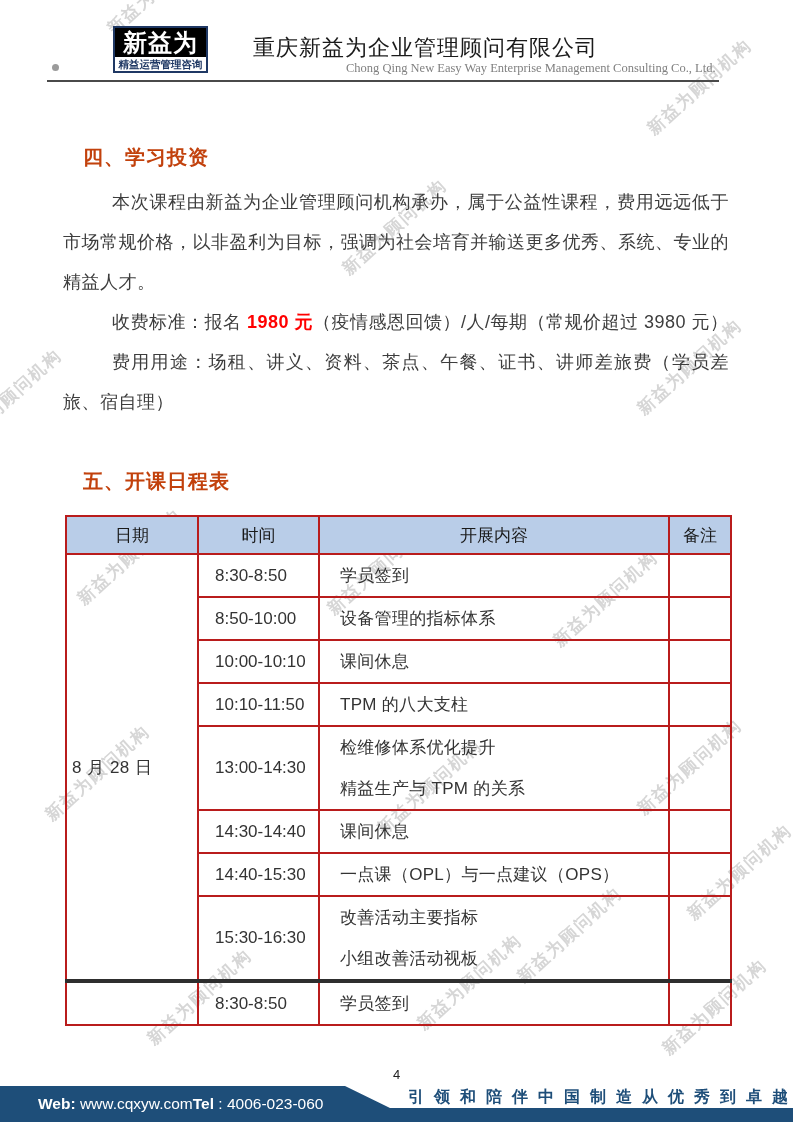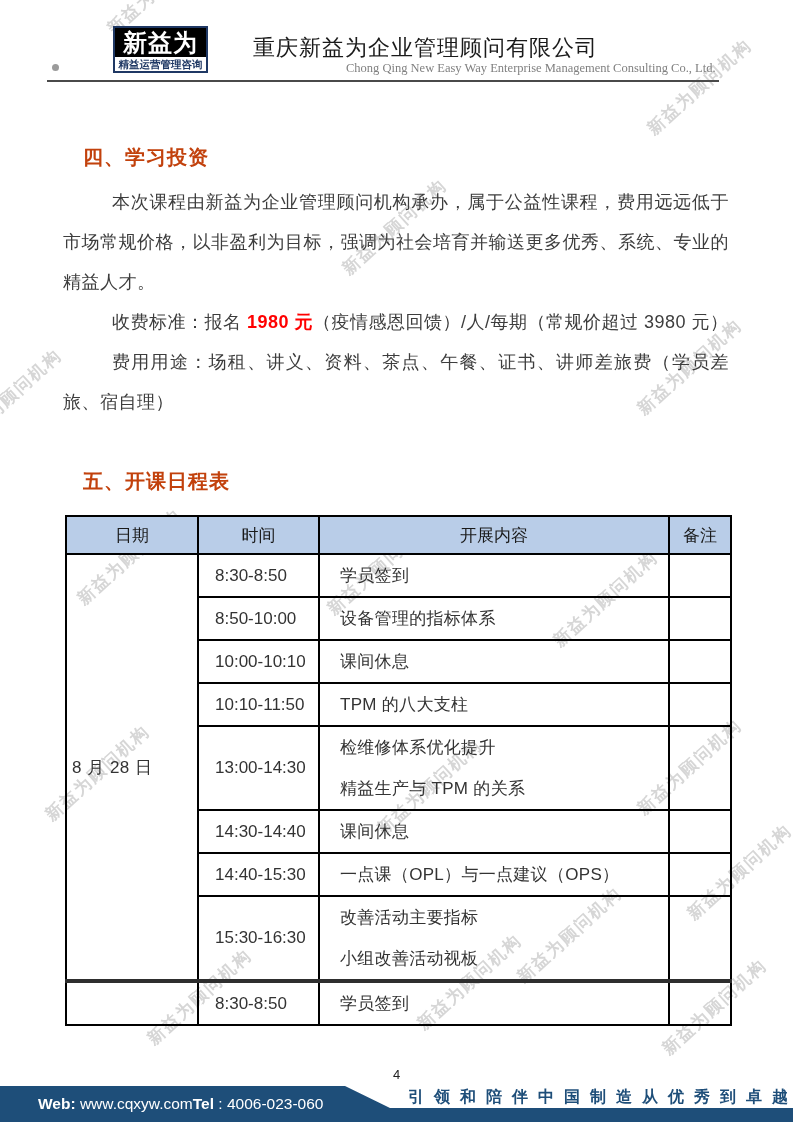--- a/index.html
+++ b/index.html
@@ -29,21 +29,21 @@
   .paras{position:absolute;left:63px;top:182px;width:666px;}
   .paras p{
     margin:0;font-size:18px;letter-spacing:0.5px;line-height:40px;
     text-align:justify;text-indent:49px;color:#3d3d3d;
   }
   .price{color:#ff0000;font-weight:bold;}
   
   .sched{position:absolute;left:65px;top:515px;}
   table{border-collapse:collapse;table-layout:fixed;width:665px;border:2.5px solid #2e2e2e;}
   col.c-date{width:132px;} col.c-time{width:121px;} col.c-content{width:350px;} col.c-note{width:62px;}
-  th,td{border:2px solid #000000;padding:0;font-weight:normal;}
+  th,td{border:2px solid #b91c1c;padding:0;font-weight:normal;}
   tr.hdr{height:38px;}
   tr.hdr th{background:#b9cde8;font-size:17px;color:#1a1a1a;text-align:center;}
   tr.r-single{height:40px;}
   tr.r-double{height:82px;}
   td{font-size:17px;color:#333333;vertical-align:middle;}
   td.date-cell{text-align:left;padding-left:5px;letter-spacing:0.5px;}
   td.time-cell{padding-left:16px;}
   td.content-cell{padding-left:20px;}
   td.content-cell .cell-line{line-height:41px;letter-spacing:0.3px;}
   tr.group2 td{border-top:4px solid #2e2e2e;}

